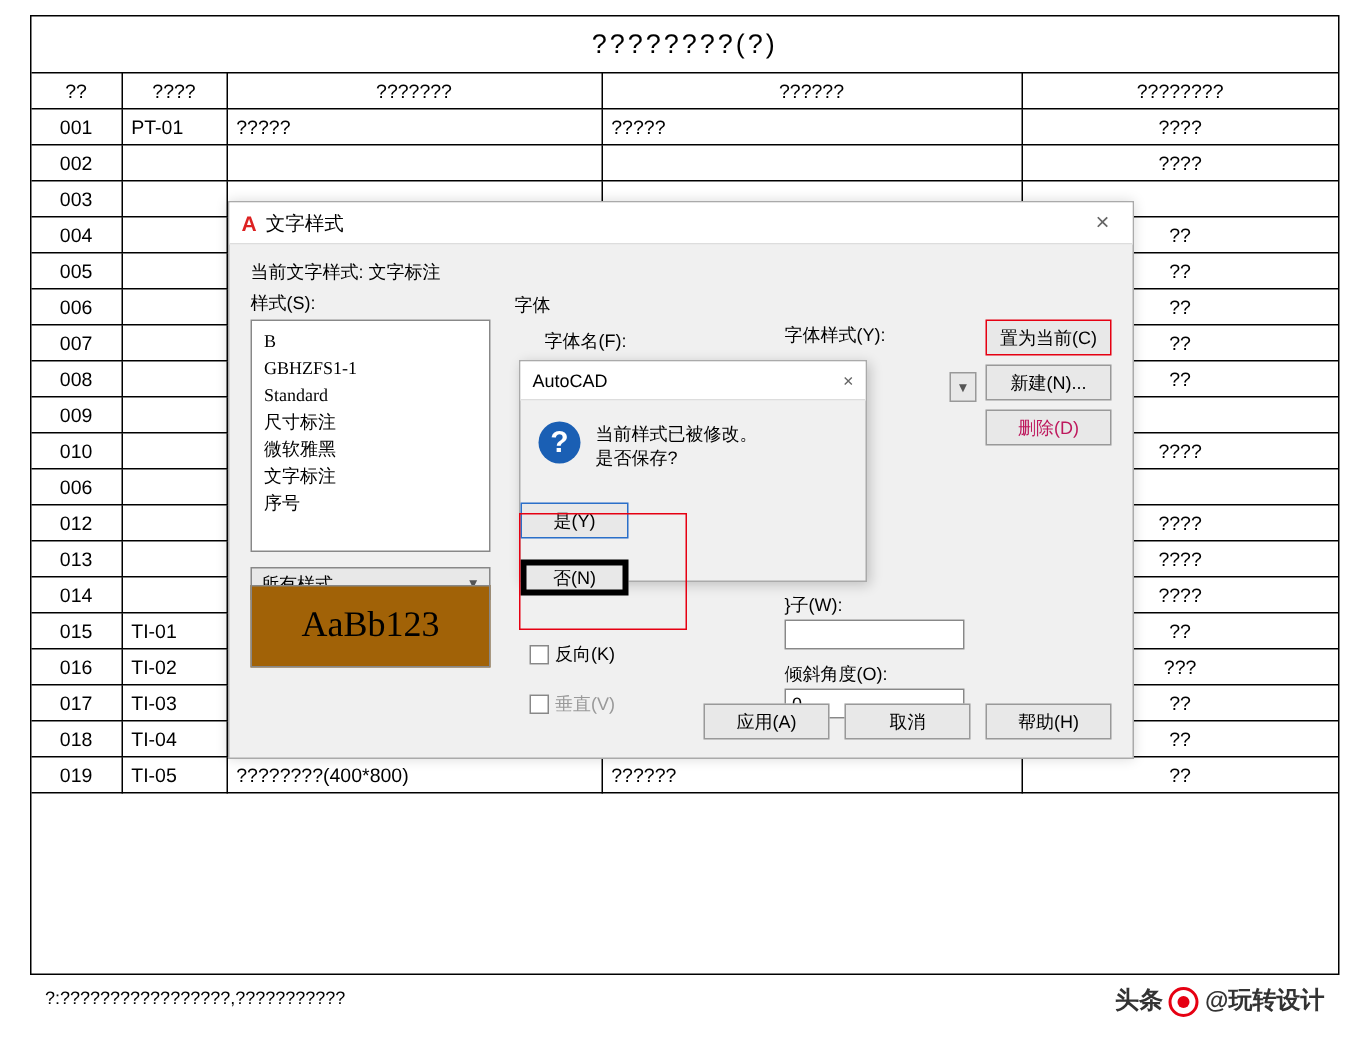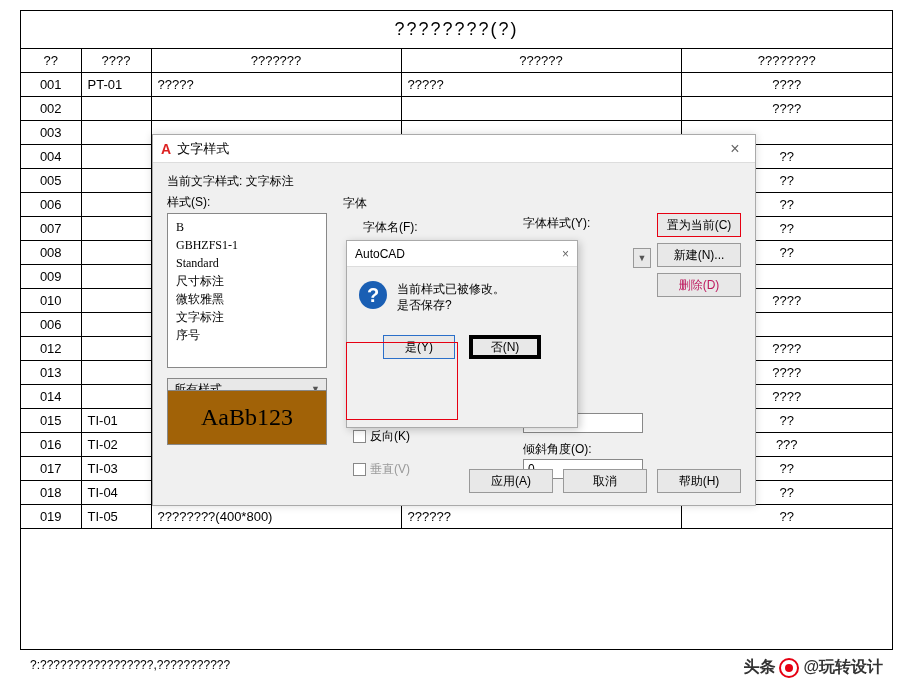--- a/index.html
+++ b/index.html
@@ -39,26 +39,26 @@
 .dlg-btn { width: 84px; height: 24px; background: #e8e8e8; border: 1px solid #999; font-size: 12px; cursor: pointer; display: flex; align-items: center; justify-content: center; }
 .dlg-btn.disabled { color: #be185d; }
 .red-box { border: 1.5px solid #e60012 !important; }
 .effect-row { position: absolute; left: 200px; display: flex; align-items: center; gap: 4px; }
 .chk { width: 13px; height: 13px; border: 1px solid #888; background: #fff; }
 .effect-lbl-r { position: absolute; left: 370px; }
 .effect-input { position: absolute; left: 370px; width: 120px; height: 20px; background: #fff; border: 1px solid #888; padding: 0 4px; display: flex; align-items: center; }
 .bottom-btns { position: absolute; right: 14px; bottom: 12px; display: flex; gap: 10px; }
 
 
-.dlg2 { position: absolute; left: 346px; top: 240px; width: 232px; height: 188px; background: #f0f0f0; border: 1px solid #aaa; box-shadow: 2px 2px 8px rgba(0,0,0,0.2); }
+.dlg2 { position: absolute; left: 346px; top: 240px; width: 232px; height: 148px; background: #f0f0f0; border: 1px solid #aaa; box-shadow: 2px 2px 8px rgba(0,0,0,0.2); }
 .dlg2-title { height: 26px; display: flex; align-items: center; justify-content: space-between; padding: 0 8px; background: #fff; border-bottom: 1px solid #ddd; font-size: 12px; }
 .dlg2-body { padding: 14px 12px; display: flex; gap: 10px; }
 .q-icon { width: 28px; height: 28px; border-radius: 50%; background: #1a5fb4; color: #fff; font-size: 20px; font-weight: bold; display: flex; align-items: center; justify-content: center; flex-shrink: 0; }
 .dlg2-msg { line-height: 16px; }
-.dlg2-btns { display: flex; justify-content: center; gap: 14px; padding: 8px 0 12px; }
+.dlg2-btns { display: flex; justify-content: center; gap: 14px; padding: 8px 0 12px; flex-direction: column; }
 .dlg2-btn { width: 72px; height: 24px; background: #e8e8e8; border: 4px solid #000000; display: flex; align-items: center; justify-content: center; cursor: pointer; }
 .red-outline { position: absolute; border: 1.5px solid #e60012; pointer-events: none; }
 .dd-arrow { font-size: 9px; color: #555; }
 .dd-box { position:absolute; width:18px; height:20px; border:1px solid #999; background:#e8e8e8; display:flex; align-items:center; justify-content:center; }
 </style>
 </head>
 <body>
 
 <div class="frame">
   <div class="title-row">????????(?)</div>

